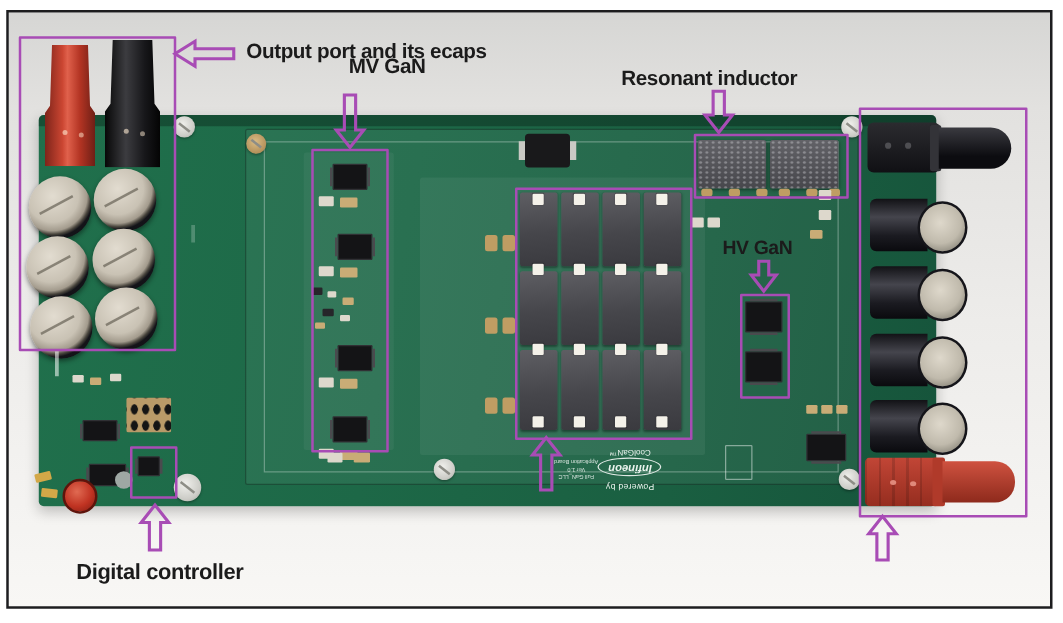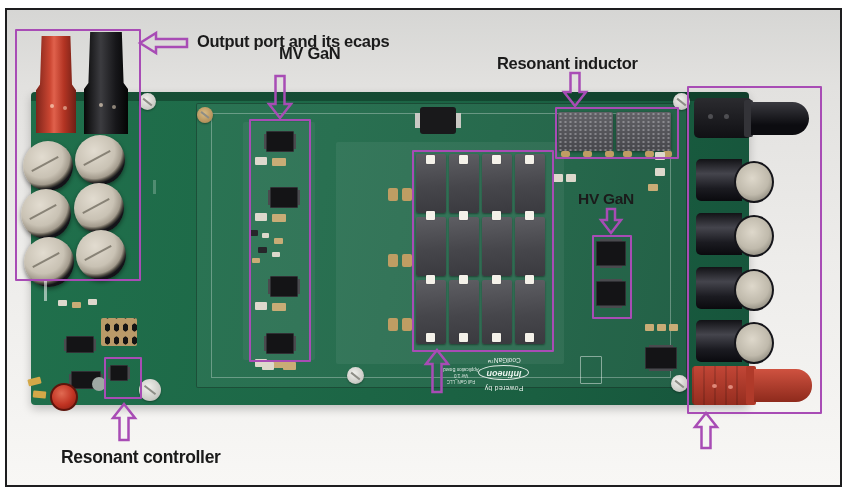--- a/index.html
+++ b/index.html
@@ -271,14 +271,14 @@
     <polygon points="607,209 615,209 615,220 621,220 611,233 601,220 607,220"></polygon>
     <polygon points="432.5,392 432.5,364 426,364 437,350 448,364 441.5,364 441.5,392"></polygon>
     <polygon points="119.5,440 119.5,418 113,418 124,404 135,418 128.5,418 128.5,440"></polygon>
     <polygon points="701.5,448 701.5,427 695,427 706,413 717,427 710.5,427 710.5,448"></polygon>
   </svg>
 
   <div class="abs albl" style="left:197px;top:32px;">Output port and its ecaps</div>
   <div class="abs albl" style="left:243px;top:44px;margin-left:36px;">MV GaN</div>
   <div class="abs albl" style="left:497px;top:54px;">Resonant inductor</div>
   <div class="abs albl" style="left:578px;top:190px;font-size:15.5px;">HV GaN</div>
-  <div class="abs albl" style="left:61px;top:447px;font-size:17.5px;">Resonant controller</div>
+  <div class="abs albl" style="left:61px;top:447px;font-size:17.5px;">Digital controller</div>
 </div>
 
 </body></html>

